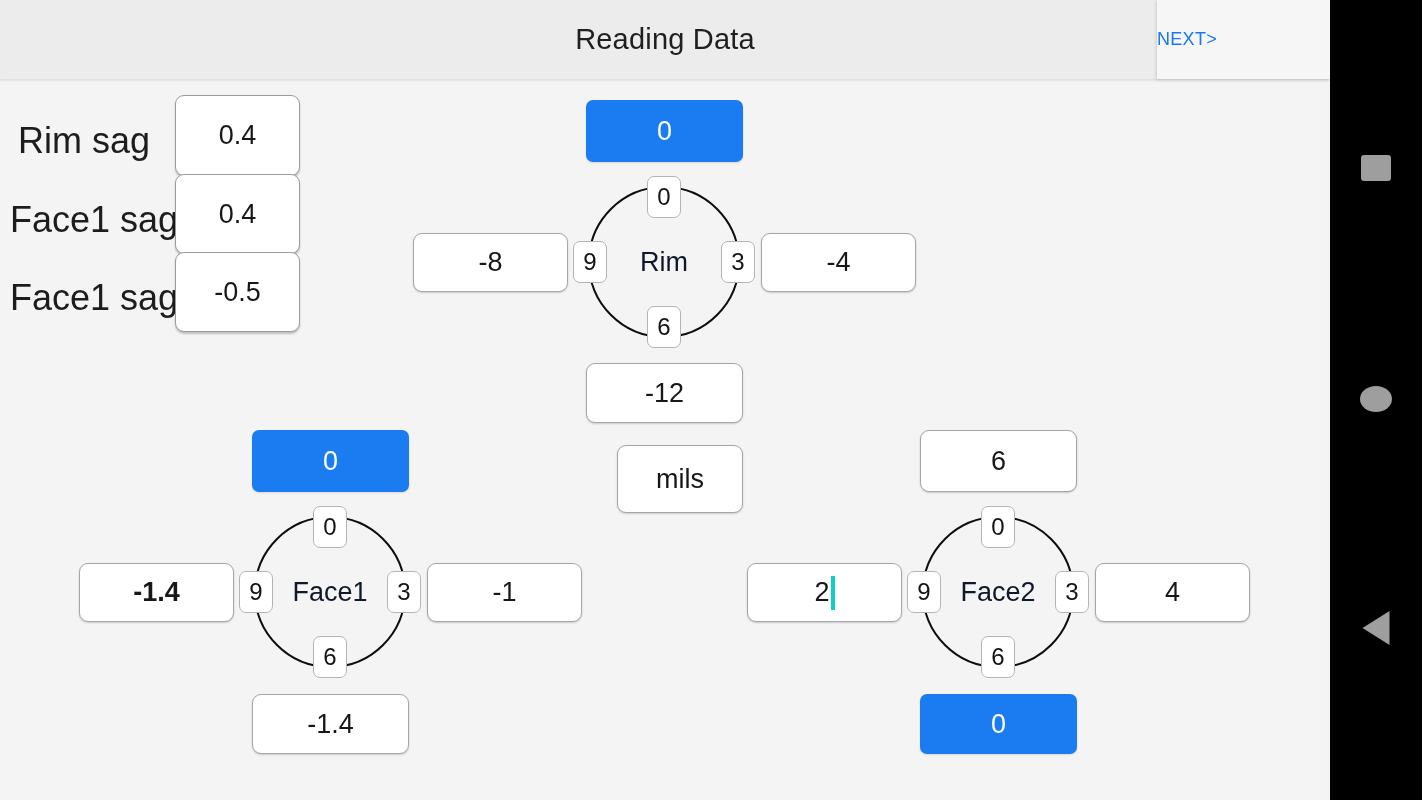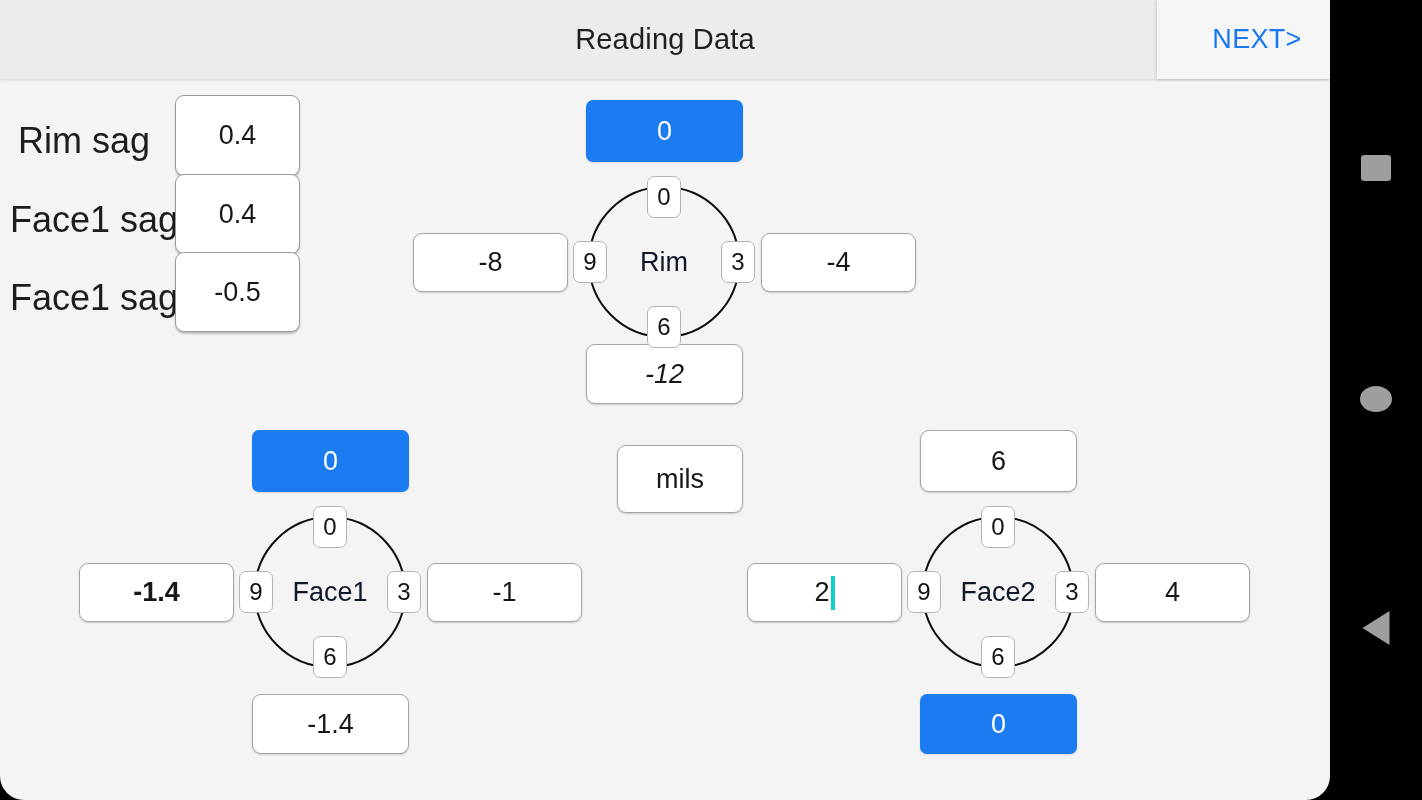--- a/index.html
+++ b/index.html
@@ -11,21 +11,20 @@
     font-family: "Liberation Sans", sans-serif;
     background: #000;
   }
 
   #app {
     position: absolute;
     left: 0; top: 0;
     width: 1330px;
     height: 800px;
     background: #f4f4f4;
-    border-radius: 24px;
   }
 
   
   #header {
     position: absolute;
     left: 0; top: 0;
     width: 1330px;
     height: 79px;
     background: #ececec;
     box-shadow: 0 1px 3px rgba(0,0,0,0.13);
@@ -53,22 +52,22 @@
     box-shadow: -1px 1px 3px rgba(0,0,0,0.14);
     cursor: pointer;
   }
 
   #next-label {
     position: absolute;
     left: 0; top: 0;
     width: 200px;
     height: 79px;
     line-height: 79px;
-    text-align: center;
-    font-size: 27px;
+    text-align: left;
+    font-size: 18px;
     color: #1878f0;
     letter-spacing: 0.3px;
   }
 
   
   .box {
     position: absolute;
     background: #ffffff;
     border: 1.6px solid #9b9b9b;
     border-radius: 9px;
@@ -225,21 +224,21 @@
     <div class="box" style="left:175px; top:252px; width:125px; height:80px;">-0.5</div>
   </div>
 
   <div>
     <div class="blue-box" style="left:586px; top:100px; width:157px; height:62px;">0</div>
 
     <div class="box flat" style="left:413px; top:233px; width:155px; height:59px;">-8</div>
 
     <div class="box flat" style="left:761px; top:233px; width:155px; height:59px;">-4</div>
 
-    <div class="box flat" style="left:586px; top:344px; width:157px; height:60px;font-style:italic;">-12</div>
+    <div class="box flat" style="left:586px; top:363px; width:157px; height:60px;">-12</div>
 
     <div class="box flat" style="left:617px; top:429px; width:126px; height:68px;margin-top:16px;">mils</div>
 
     <div class="dial" style="left:588px; top:186px; width:152px; height:152px;">
       <div class="dial-name">Rim</div>
       <div class="tick tick-0">0</div>
       <div class="tick tick-3">3</div>
       <div class="tick tick-6">6</div>
       <div class="tick tick-9">9</div>
     </div>

